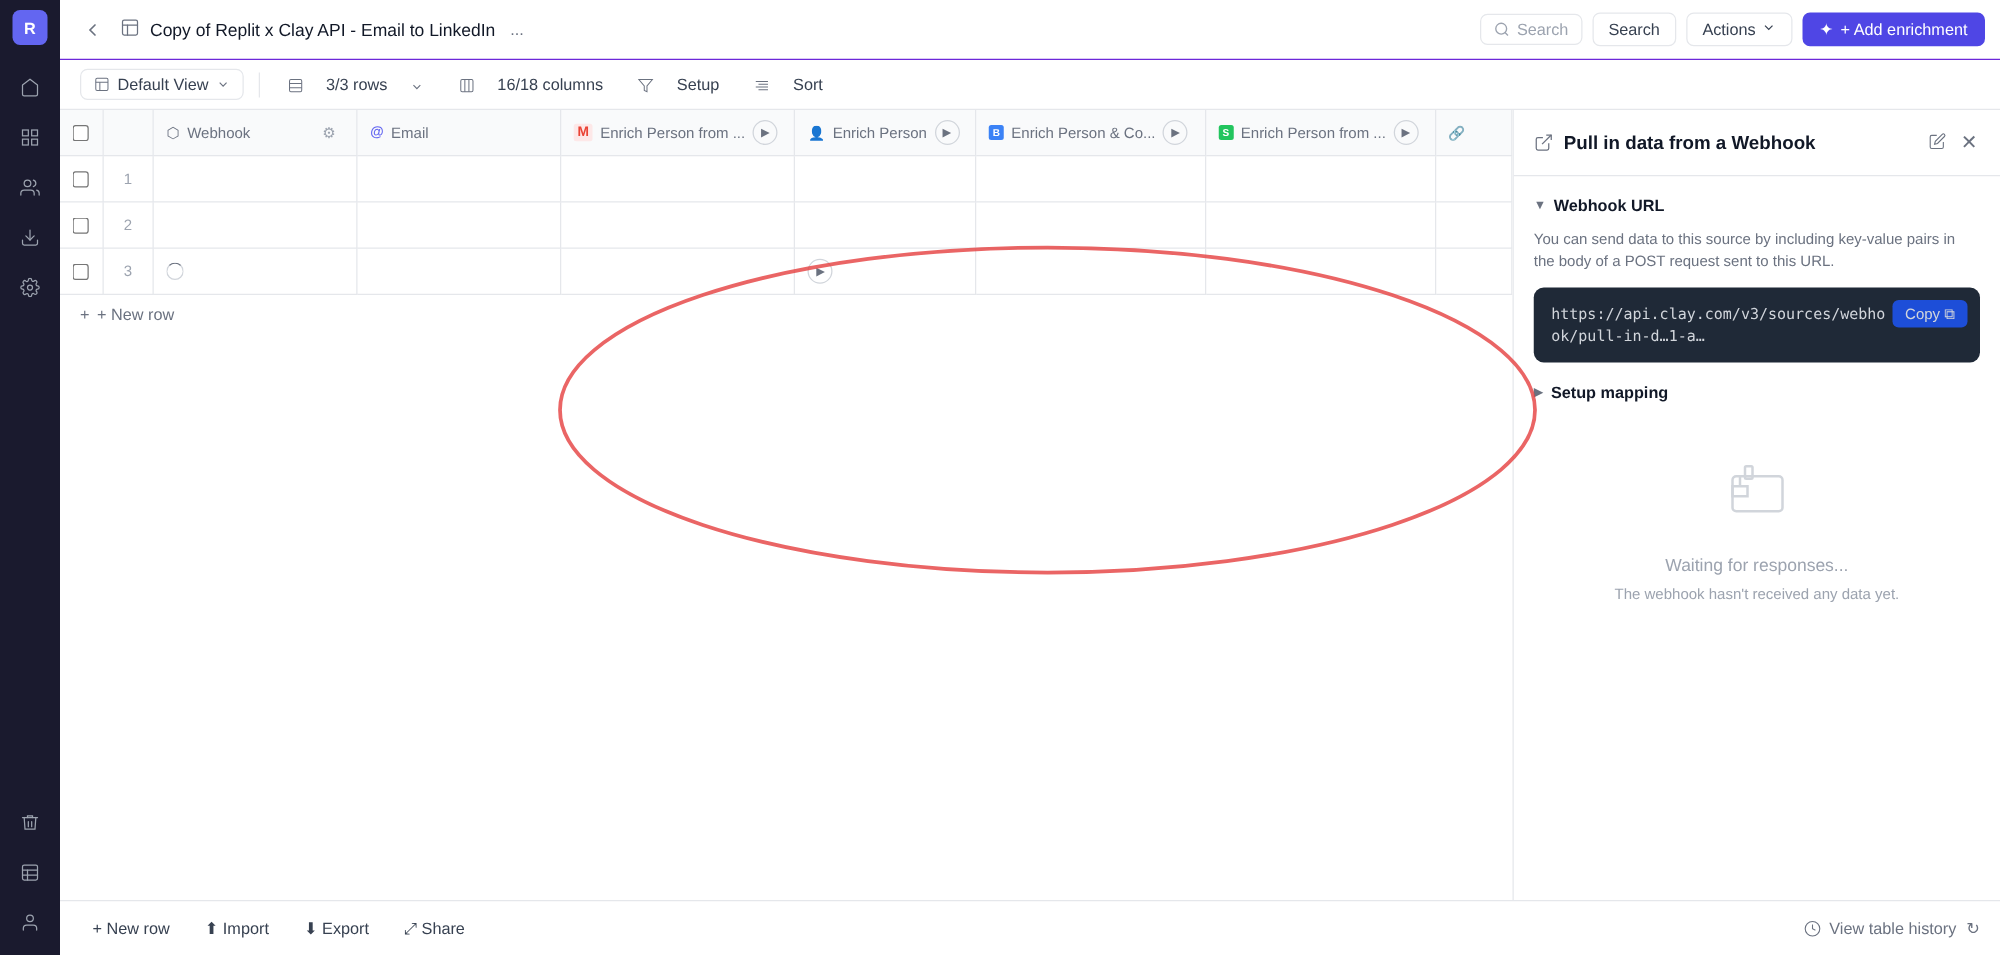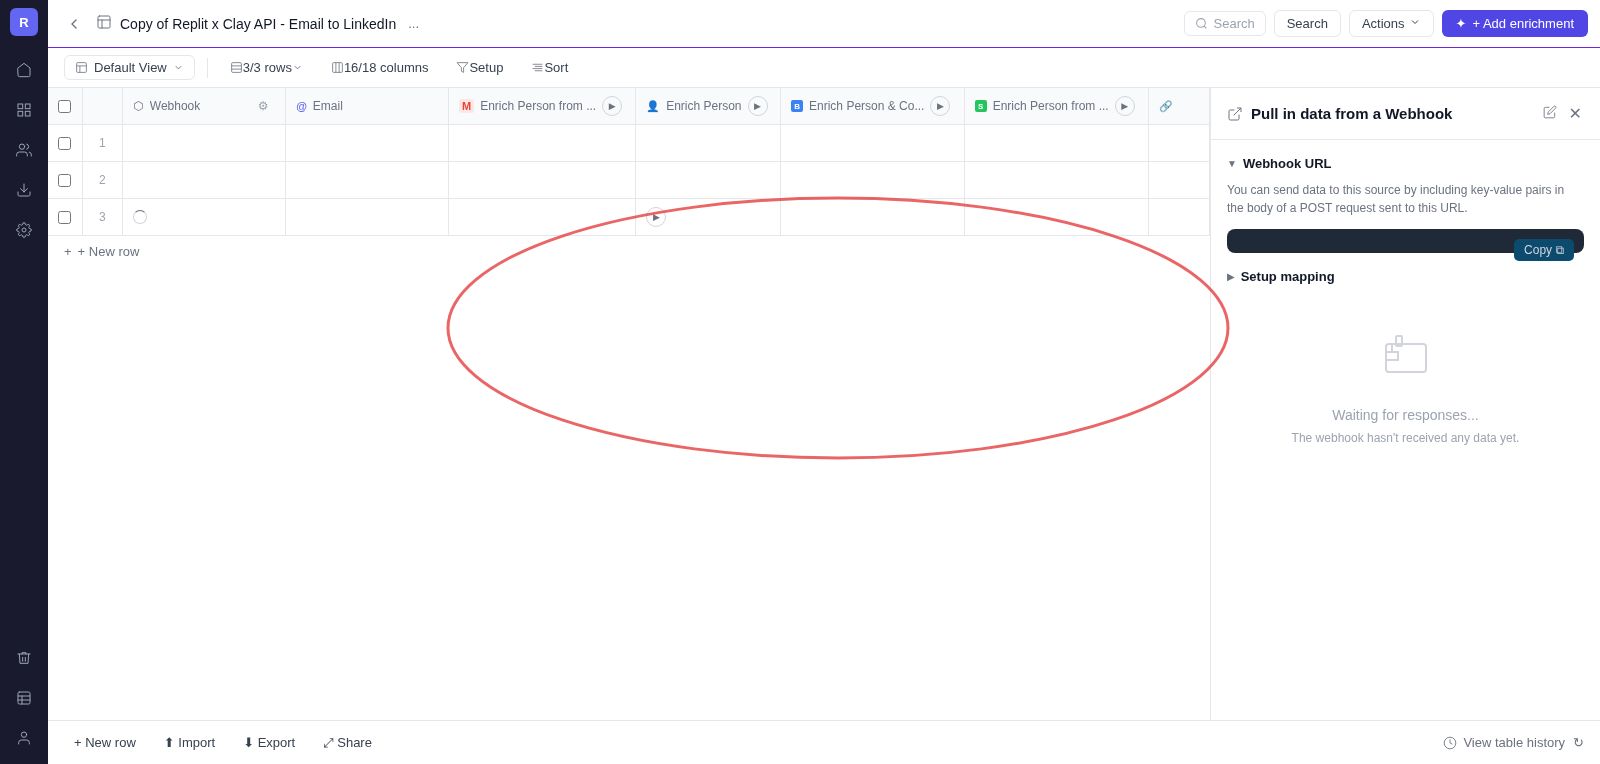--- a/index.html
+++ b/index.html
@@ -29,21 +29,21 @@
     .more-btn { color: #6b7280; cursor: pointer; padding: 4px; border-radius: 4px; }
     .top-bar-right { margin-left: auto; display: flex; align-items: center; gap: 8px; border-radius: 10px; }
     .search-box { display: flex; align-items: center; gap: 6px; border: 1px solid #e5e7eb; border-radius: 6px; padding: 4px 10px; color: #6b7280; font-size: 13px; }
     .search-btn { border: 1px solid #e5e7eb; border-radius: 6px; padding: 5px 12px; font-size: 13px; cursor: pointer; background: #fff; color: #374151; }
     .actions-btn { display: flex; gap: 4px; border: 1px solid #e5e7eb; border-radius: 6px; padding: 5px 12px; font-size: 13px; cursor: pointer; background: #fff; color: #374151; }
     .add-enrichment-btn { display: flex; align-items: center; gap: 6px; background: #4f46e5; color: #fff; border: none; border-radius: 6px; padding: 6px 14px; font-size: 13px; cursor: pointer; font-weight: 500; }
 
     
     .view-selector { display: flex; align-items: center; gap: 6px; border: 1px solid #e5e7eb; border-radius: 6px; padding: 4px 10px; font-size: 13px; cursor: pointer; color: #374151; }
     .toolbar-divider { width: 1px; height: 20px; background: #e5e7eb; margin: 0 4px; }
-    .toolbar-btn { display: flex; align-items: center; gap: 0; padding: 4px 10px; border-radius: 6px; font-size: 13px; cursor: pointer; color: #374151; border: none; background: none; }
+    .toolbar-btn { display: flex; align-items: flex-end; gap: 18px; padding: 4px 10px; border-radius: 6px; font-size: 13px; cursor: pointer; color: #374151; border: none; background: none; }
 
     
     table { border-collapse: collapse; width: 100%; }
     thead tr { background: #f9fafb; }
     th, td { border-right: 1px solid #e5e7eb; border-bottom: 1px solid #e5e7eb; padding: 0; height: 36px; }
     th { font-weight: 400; font-size: 12px; color: #6b7280; white-space: nowrap; }
     .th-inner { display: flex; align-items: center; gap: 6px; padding: 0 10px; height: 36px; }
     .row-num { width: 40px; min-width: 40px; text-align: center; color: #9ca3af; font-size: 12px; border-right: 1px solid #e5e7eb; }
     .check-col { width: 32px; min-width: 32px; text-align: center; border-right: 1px solid #e5e7eb; }
     .col-webhook { width: 160px; min-width: 160px; }
@@ -67,21 +67,21 @@
     .panel-body { flex: 1; overflow-y: auto; padding: 16px; }
     .section-header { display: flex; align-items: center; gap: 6px; margin-bottom: 10px; cursor: pointer; }
     .section-chevron { color: #6b7280; font-size: 10px; }
     .section-title { font-weight: 600; font-size: 13px; color: #111827; }
     .section-desc { font-size: 12px; color: #6b7280; line-height: 1.5; margin-bottom: 12px; }
     .tab-row { display: flex; gap: 0; border-bottom: 1px solid #e5e7eb; margin-bottom: 12px; }
     .tab { padding: 6px 14px; font-size: 13px; cursor: pointer; color: #6b7280; border-bottom: 2px solid transparent; margin-bottom: -1px; }
     .tab.active { color: #4f46e5; border-bottom-color: #4f46e5; font-weight: 500; }
     .webhook-url-box { background: #1f2937; border-radius: 8px; padding: 12px 14px; position: relative; margin-bottom: 16px; }
     .webhook-url-text { color: #d1d5db; font-family: monospace; font-size: 12px; line-height: 1.5; word-break: break-all; padding-right: 60px; }
-    .copy-btn { position: absolute; top: 10px; right: 10px; background: #0c4a6e; color: #d1d5db; border: none; border-radius: 5px; padding: 4px 10px; font-size: 12px; cursor: pointer; display: flex; align-items: center; gap: 4px; }
+    .copy-btn { position: absolute; top: 10px; right: 10px; background: #1d4ed8; color: #d1d5db; border: none; border-radius: 5px; padding: 4px 10px; font-size: 12px; cursor: pointer; display: flex; align-items: center; gap: 4px; }
     .section2-header { display: flex; align-items: center; gap: 6px; margin-top: 8px; cursor: pointer; }
     .empty-state { display: flex; flex-direction: column; align-items: center; justify-content: center; padding: 40px 20px; text-align: center; }
     .empty-icon { margin-bottom: 20px; color: #d1d5db; }
     .empty-title { font-size: 14px; color: #9ca3af; margin-bottom: 6px; }
     .empty-desc { font-size: 12px; color: #9ca3af; line-height: 1.5; }
 
     
     .circle-annotation { position: absolute; pointer-events: none; }
 
     
@@ -435,20 +435,21 @@
           <span class="panel-close-btn">✕</span>
         </div>
         <div class="panel-body">
 
           <div class="section-header">
             <span class="section-chevron">▼</span>
             <span class="section-title">Webhook URL</span>
           </div>
           <p class="section-desc">You can send data to this source by including key-value pairs in the body of a POST request sent to this URL.</p>
           <div class="webhook-url-box">
+            <div class="webhook-url-text">https://api.clay.com/v3/sources/webhook/pull-in-d…1-a…</div>
             <button class="copy-btn">
               <span>Copy ⧉</span>
             </button>
           </div>
 
           <div class="section2-header">
             <span class="section-chevron">▶</span>
             <span class="section-title">Setup mapping</span>
           </div>
 

